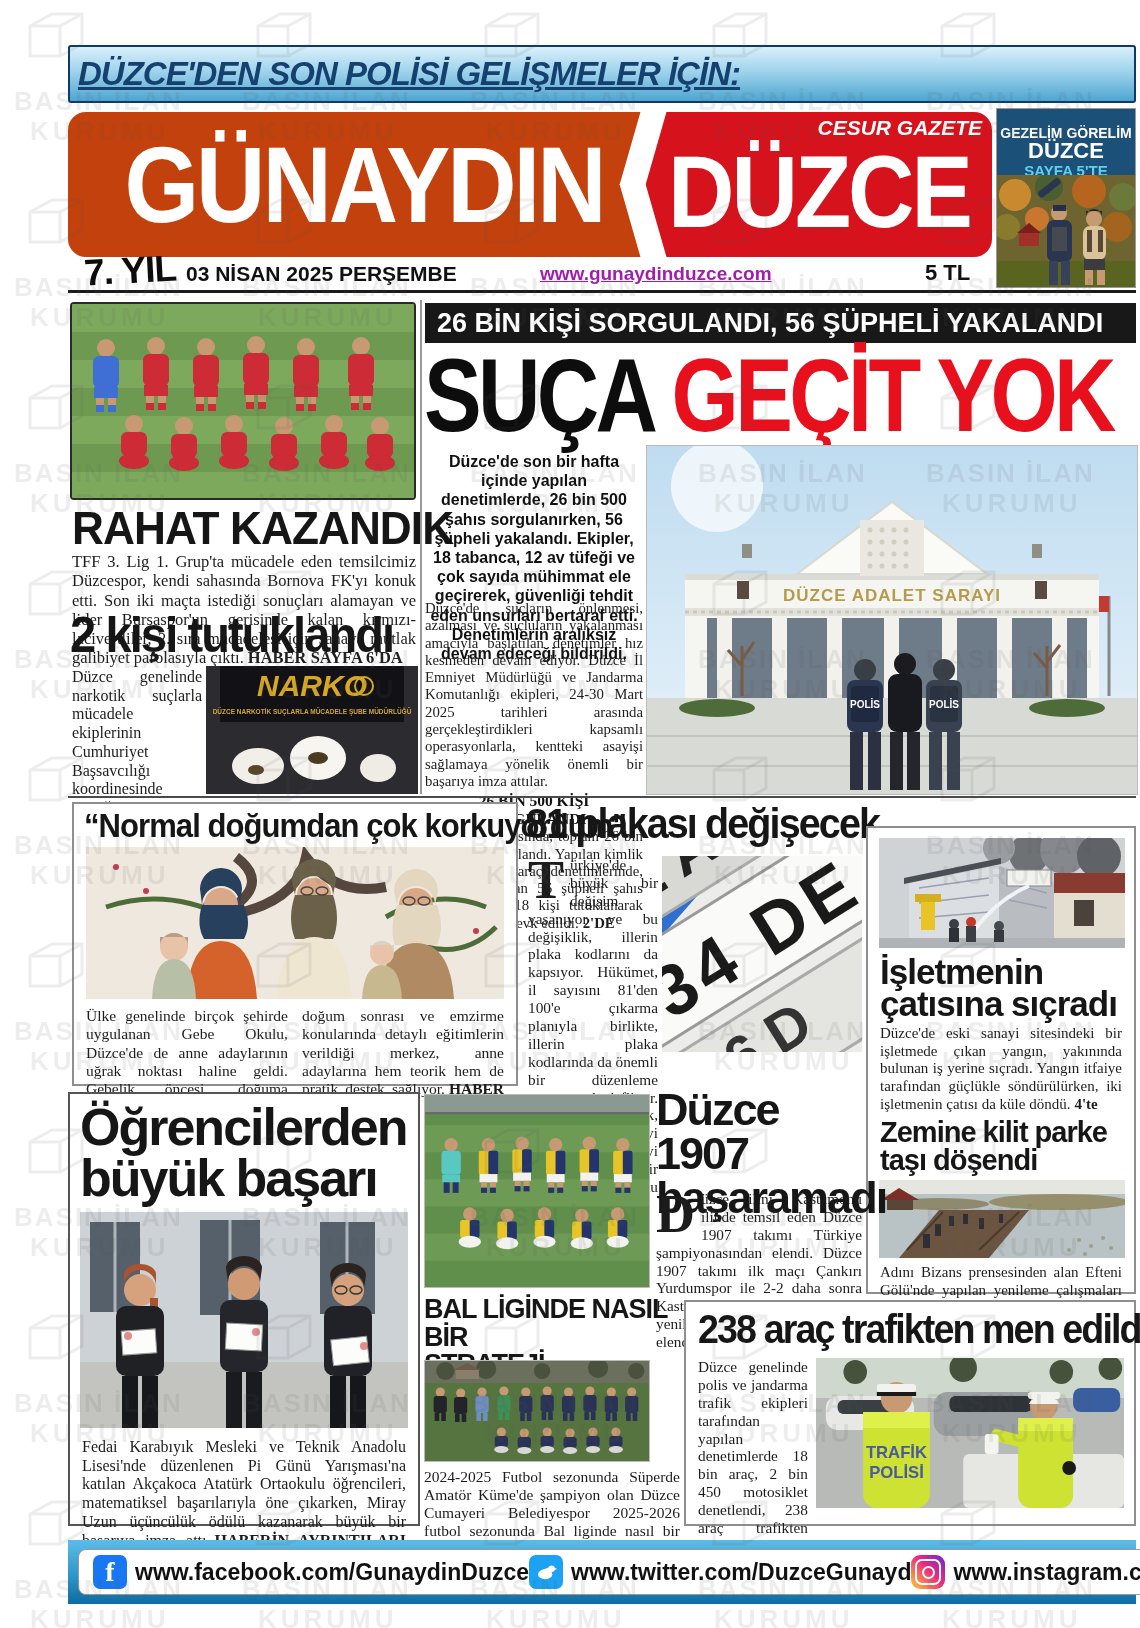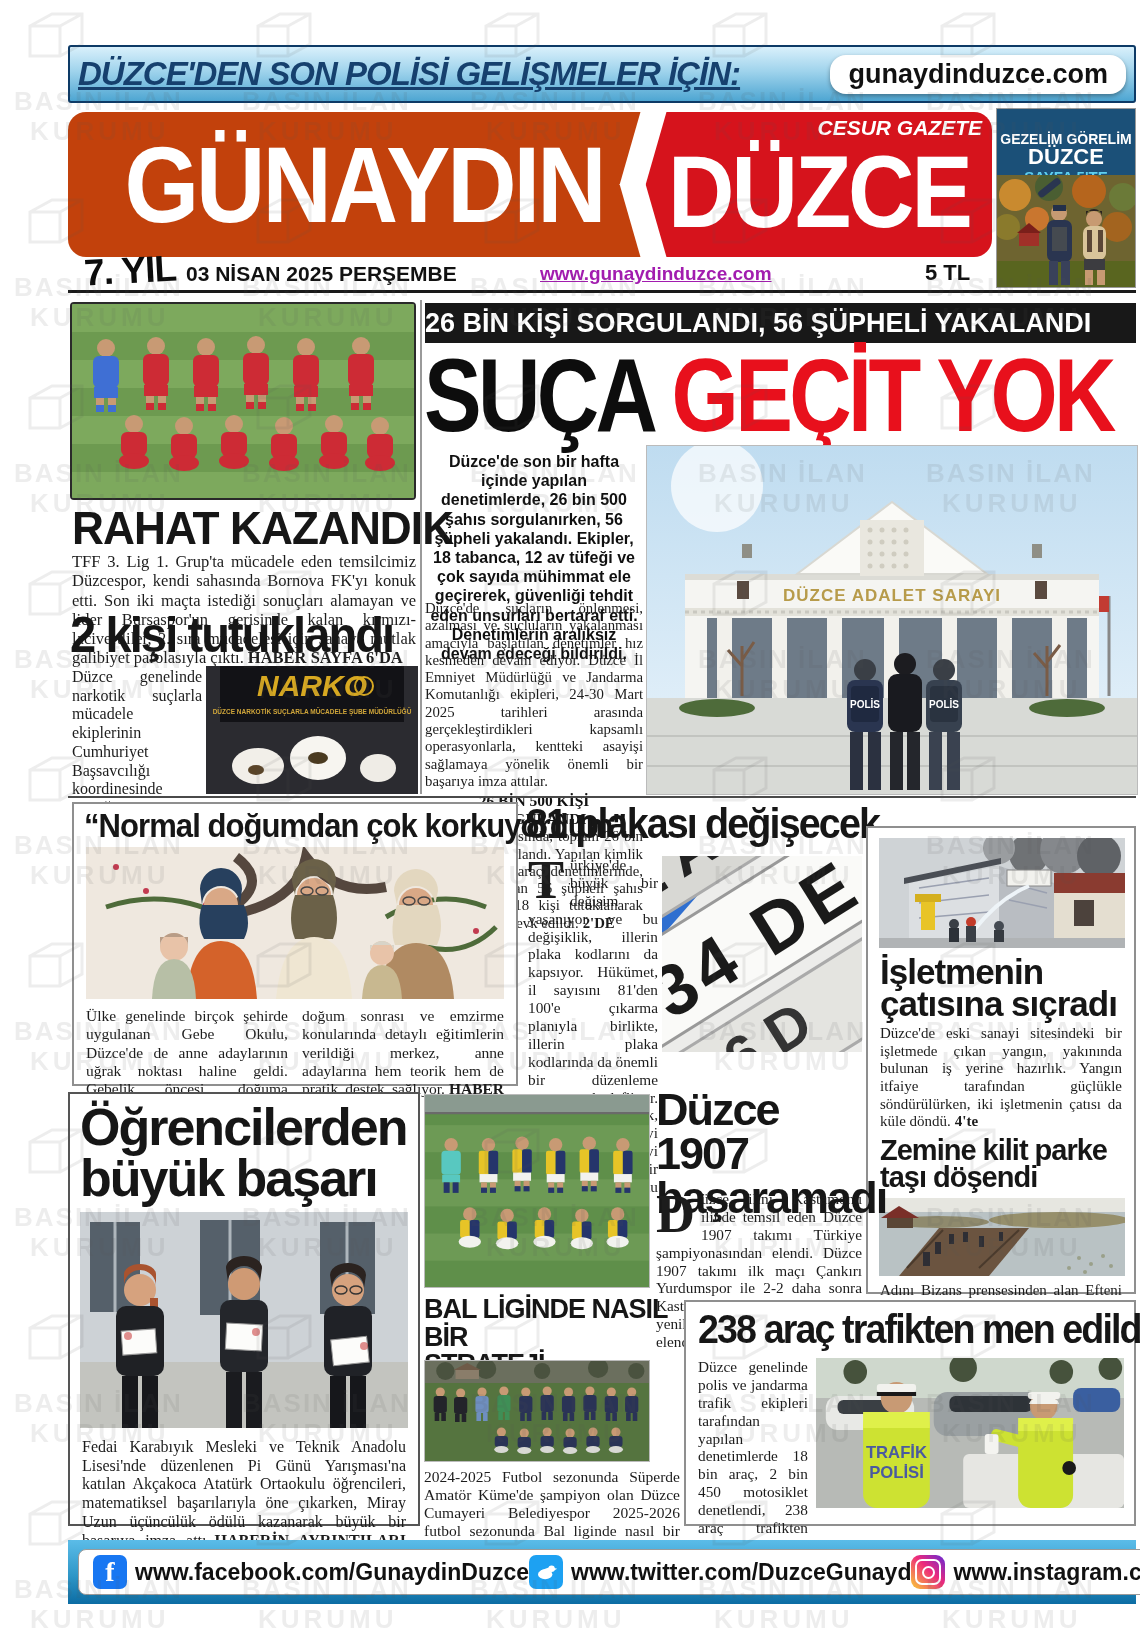--- a/index.html
+++ b/index.html
@@ -16,36 +16,35 @@
   .wm{pointer-events:none;}
   .sq{transform:scaleX(.94);transform-origin:left top;display:inline-block;white-space:nowrap;}
 </style>
 </head>
 <body>
 
 <div id="page">
 
   <div class="abs" style="left:68px;top:45px;width:1068px;height:58px;background:linear-gradient(#d9f0fb, #9fd3ec 45%, #4ea6d2);border:2px solid #0d3a66;border-radius:3px;display:flex;align-items:center;padding:0 8px;box-sizing:border-box;">
     <div style="flex:1;font-family:'Liberation Sans',sans-serif;font-weight:900;font-style:italic;font-size:33px;color:#16406e;text-decoration:underline;letter-spacing:-1px;white-space:nowrap;">DÜZCE'DEN SON POLİSİ GELİŞMELER İÇİN:</div>
-    <div style="background:#fff;border-radius:16px;padding:4px 18px;font-family:'Liberation Sans',sans-serif;font-weight:900;font-size:27px;color:#111;box-shadow:0 2px 4px rgba(0,0,0,.35);">gunaydinduzce.com</div>
   </div>
 
   <div class="abs" style="left:68px;top:112px;width:592px;height:145px;background:#c2410c;border-radius:18px;display:flex;align-items:center;justify-content:center;">
     <span style="font-family:'Liberation Sans',sans-serif;font-weight:900;font-size:96px;color:#fff;letter-spacing:-3px;transform:scaleY(1.12);">GÜNAYDIN</span>
   </div>
   <div class="abs" style="left:640px;top:112px;width:352px;height:145px;background:#d6131c;border-radius:18px;">
     <span style="position:absolute;right:10px;top:4px;font-family:'Liberation Sans',sans-serif;font-weight:700;font-style:italic;font-size:21px;color:#fff;">CESUR GAZETE</span>
     <span style="position:absolute;left:28px;top:28px;font-family:'Liberation Sans',sans-serif;font-weight:900;font-size:92px;color:#fff;letter-spacing:-3px;transform:scaleY(1.1);">DÜZCE</span>
   </div>
 
   <div class="abs" style="left:630px;top:112px;width:26px;height:73px;background:#fff;transform:skewX(-16deg);"></div>
   <div class="abs" style="left:630px;top:184px;width:26px;height:73px;background:#fff;transform:skewX(16deg);"></div>
 
   <div class="abs" style="left:996px;top:108px;width:140px;height:180px;border:1px solid #9a9a9a;box-sizing:border-box;">
-    <div style="background:#1b5078;height:66px;text-align:center;color:#fff;font-family:'Liberation Sans',sans-serif;padding-top:22px;box-sizing:border-box;">
+    <div style="background:#1b5078;height:66px;text-align:center;color:#fff;font-family:'Liberation Sans',sans-serif;padding-top:16px;box-sizing:border-box;">
       <div style="font-weight:900;font-size:14px;">GEZELİM GÖRELİM</div>
       <div style="font-weight:900;font-size:22px;line-height:.95;">DÜZCE</div>
       <div style="font-weight:900;font-size:15px;color:#5fd0f0;">SAYFA 5'TE</div>
     </div>
     <svg class="ph" width="138" height="112" viewBox="0 0 138 112" preserveAspectRatio="none">
       <rect width="138" height="112" fill="#6e6430"></rect>
       <circle cx="18" cy="20" r="16" fill="#c98a2f"></circle>
         <circle cx="52" cy="12" r="14" fill="#4a5e32"></circle>
         <circle cx="92" cy="16" r="17" fill="#b5651d"></circle>
         <circle cx="126" cy="22" r="14" fill="#6b7a38"></circle>
@@ -131,21 +130,21 @@
     <text x="106" y="48" text-anchor="middle" font-size="6.5" font-weight="bold" fill="#cfa53a">DÜZCE NARKOTİK SUÇLARLA MÜCADELE ŞUBE MÜDÜRLÜĞÜ</text>
     <ellipse cx="52" cy="100" rx="26" ry="18" fill="#f2efe9"></ellipse>
     <ellipse cx="112" cy="92" rx="28" ry="22" fill="#f7f5f0"></ellipse>
     <ellipse cx="172" cy="102" rx="18" ry="14" fill="#efece6"></ellipse>
     <ellipse cx="50" cy="104" rx="8" ry="5" fill="#5a4428"></ellipse>
     <ellipse cx="112" cy="92" rx="10" ry="6" fill="#4a3a20"></ellipse>
   </svg>
 
   <div class="abs" style="left:420px;top:300px;width:2px;height:494px;background:#9a9a9a;"></div>
 
-  <div class="abs" style="left:425px;top:303px;width:711px;height:40px;background:#181818;color:#fff;display:flex;align-items:center;padding-left:0;box-sizing:border-box;">
+  <div class="abs" style="left:425px;top:303px;width:711px;height:40px;background:#181818;color:#fff;display:flex;align-items:center;padding-left:12px;box-sizing:border-box;">
     <span style="font-family:'Liberation Sans',sans-serif;font-weight:900;font-size:27px;letter-spacing:0;white-space:nowrap;">26 BİN KİŞİ SORGULANDI, 56 ŞÜPHELİ YAKALANDI</span>
   </div>
   <div class="abs" style="left:424px;top:344px;width:714px;white-space:nowrap;">
     <span style="display:inline-block;transform:scaleX(.9) scaleY(1.08);transform-origin:left top;font-family:'Liberation Sans',sans-serif;font-weight:900;font-size:96px;letter-spacing:-4px;line-height:1;">
       <span style="color:#0d0d0d;">SUÇA</span><span style="color:#e8101c;"> GEÇİT YOK</span>
     </span>
   </div>
   <p class="abs introbold" style="left:428px;top:452px;width:212px;margin:0;font-size:16px;">Düzce'de son bir hafta içinde yapılan denetimlerde, 26 bin 500 şahıs sorgulanırken, 56 şüpheli yakalandı. Ekipler, 18 tabanca, 12 av tüfeği ve çok sayıda mühimmat ele geçirerek, güvenliği tehdit eden unsurları bertaraf etti. Denetimlerin aralıksız devam edeceği bildirildi.</p>
   <div class="abs" style="left:425px;top:600px;width:218px;">
     <p class="serif" style="margin:0;font-size:14.8px;">Düzce'de suçların önlenmesi, azalması ve suçluların yakalanması amacıyla başlatılan denetimler hız kesmeden devam ediyor. Düzce İl Emniyet Müdürlüğü ve Jandarma Komutanlığı ekipleri, 24-30 Mart 2025 tarihleri arasında gerçekleştirdikleri kapsamlı operasyonlarla, kentteki asayişi sağlamaya yönelik önemli bir başarıya imza attılar.</p>
@@ -333,21 +332,21 @@
         </g>
       <g>
           <circle cx="120" cy="88" r="5" fill="#444a52"></circle>
           <rect x="115" y="92" width="10" height="12" fill="#353a40"></rect>
         </g>
     </svg>
     <div class="hl" style="margin:8px 0 0 12px;font-size:35px;line-height:.92;">
       <div>İşletmenin</div>
       <div>çatısına sıçradı</div>
     </div>
-    <p class="serif" style="margin:5px 12px 0 12px;font-size:15px;"><span>Düzce'de eski sanayi sitesindeki bir işletmede çıkan yangın, yakınında bulunan iş yerine hazırlık. Yangın itfaiye tarafından güçlükle söndürülürken, iki işletmenin çatısı da küle döndü.</span><span class="ref">4'te</span></p>
+    <p class="serif" style="margin:5px 12px 0 12px;font-size:15px;"><span>Düzce'de eski sanayi sitesindeki bir işletmede çıkan yangın, yakınında bulunan iş yerine sıçradı. Yangın itfaiye tarafından güçlükle söndürülürken, iki işletmenin çatısı da küle döndü.</span><span class="ref">4'te</span></p>
     <div class="hl" style="margin:6px 0 0 12px;font-size:29px;line-height:.95;">
       <div>Zemine kilit parke</div>
       <div>taşı döşendi</div>
     </div>
     <svg class="ph" style="margin:6px 0 0 11px;" width="246" height="78" viewBox="0 0 246 78" preserveAspectRatio="none">
       <rect width="246" height="20" fill="#e6e6e0"></rect>
       <rect y="14" width="246" height="64" fill="#b9c2c4"></rect>
       <ellipse cx="180" cy="22" rx="70" ry="8" fill="#968f6b"></ellipse>
         <ellipse cx="60" cy="24" rx="50" ry="6" fill="#8f8a6d"></ellipse>
       <g fill="#9aa08a">

